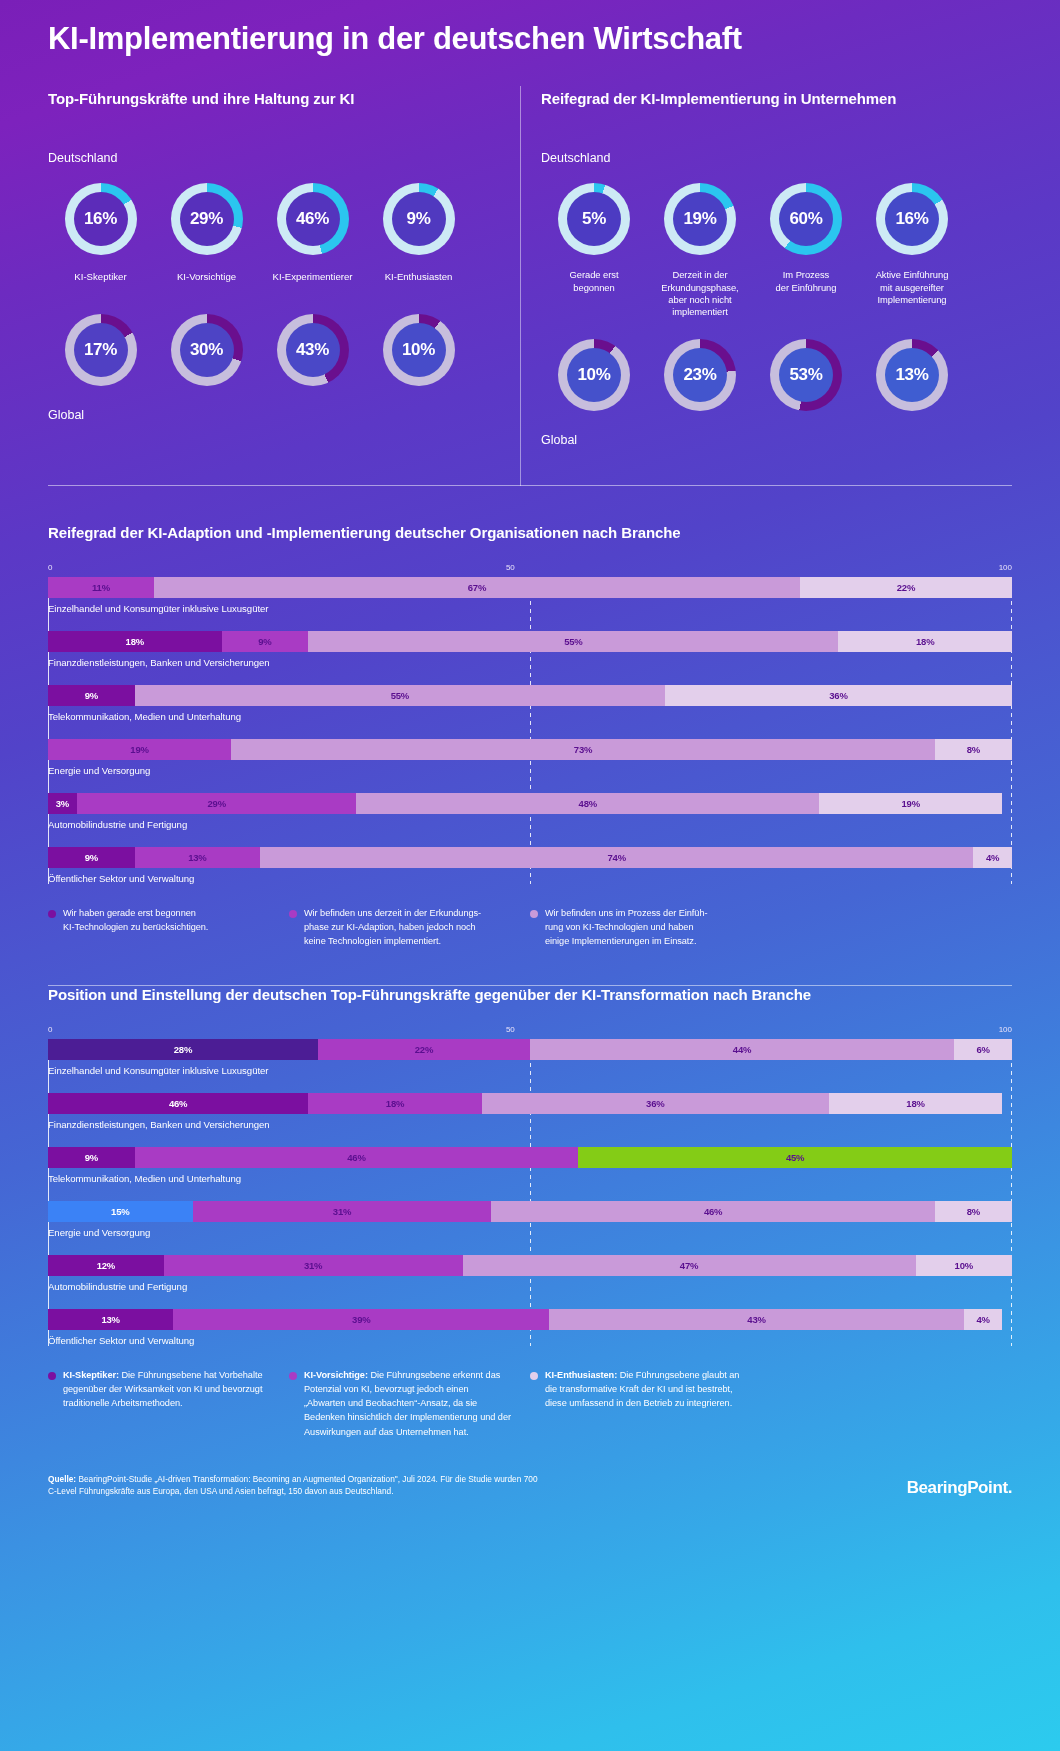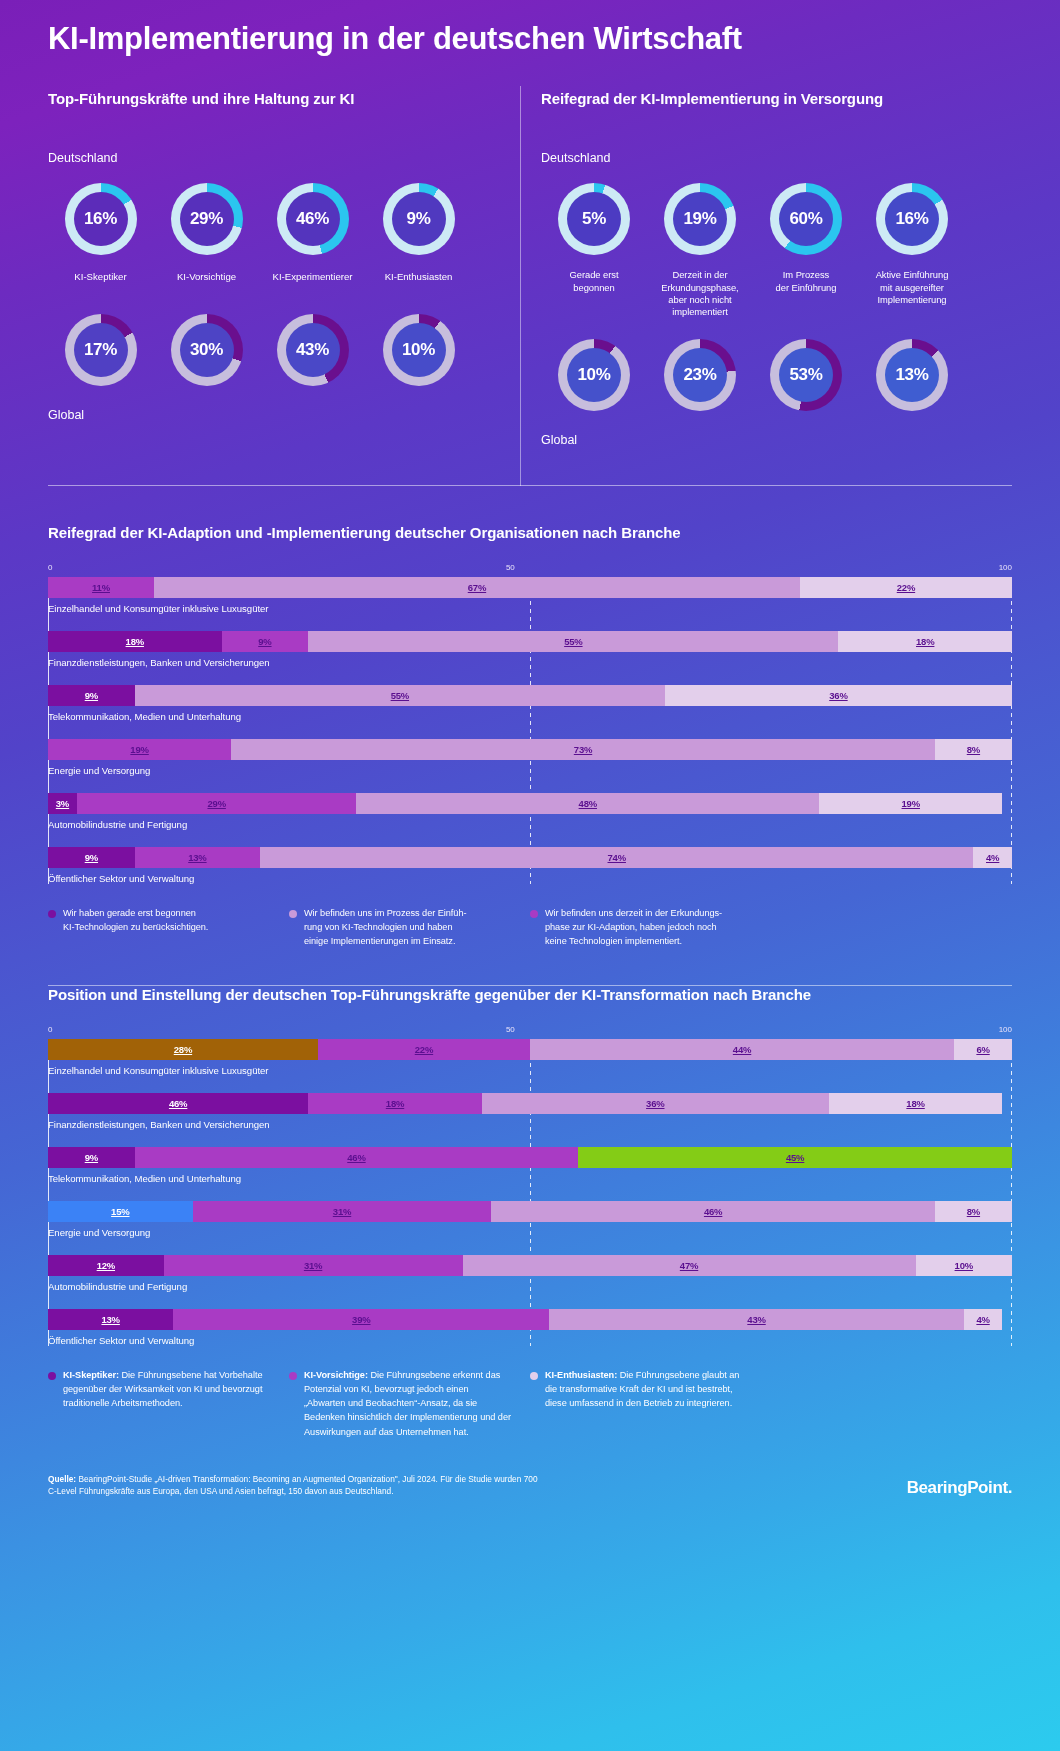--- a/index.html
+++ b/index.html
@@ -66,21 +66,21 @@
     position:absolute; top:0; bottom:0; width:1px;
     background:repeating-linear-gradient(to bottom,rgba(255,255,255,.85) 0 4px, transparent 4px 8px);
   }
   .gridline.solid { background:rgba(255,255,255,.85); }
 
   .bar-row { margin-bottom:17px; position:relative; }
   .bar { display:flex; height:21px; width:100%; }
   .seg {
     display:flex; align-items:center; justify-content:center;
     font-size:9.5px; font-weight:bold; color:#5a0f8f; letter-spacing:-0.2px;
-    overflow:hidden; white-space:nowrap;text-decoration:underline;
+    overflow:hidden; white-space:nowrap;
   }
   .seg.dark { color:#ffffff; }
   .bar-label { font-size:9.6px; margin-top:5px; color:#fff; letter-spacing:-0.05px; }
 
   
   .legend { display:flex; margin-top:22px; }
   .legend-item { display:flex; width:25%; padding-right:18px; }
   .legend-dot { width:8px; height:8px; border-radius:50%; margin-top:4px; flex:0 0 8px; }
   .legend-text { font-size:9.2px; line-height:1.55; margin-left:7px; letter-spacing:-0.05px; }
   .legend-text b { font-weight:bold; }
@@ -158,21 +158,21 @@
             <div class="donut" style="background: conic-gradient(rgb(106, 15, 142) 0deg, rgb(106, 15, 142) 36deg, rgb(199, 190, 221) 36deg, rgb(199, 190, 221) 360deg);">
               <div class="hole" style="background: rgb(71, 76, 201);"></div>
               <div class="val">10%</div>
             </div>
           </div>
         </div>
       <div class="region-label-below">Global</div>
     </div>
 
     <div class="col-right">
-      <div class="col-title">Reifegrad der KI-Implementierung in Versorgung</div>
+      <div class="col-title">Reifegrad der KI-Implementierung in Unternehmen</div>
       <div class="region-label">Deutschland</div>
       <div class="donut-row" id="maturity-de">
           <div class="donut-cell">
             <div class="donut" style="background: conic-gradient(rgb(43, 198, 239) 0deg, rgb(43, 198, 239) 18deg, rgb(205, 234, 245) 18deg, rgb(205, 234, 245) 360deg);">
               <div class="hole" style="background: rgb(76, 59, 194);"></div>
               <div class="val">5%</div>
             </div>
             <div class="donut-caption">Gerade erst<br>begonnen</div>
           </div>
           <div class="donut-cell">
@@ -291,46 +291,46 @@
           </div>
           <div class="bar-label">Öffentlicher Sektor und Verwaltung</div>
         </div>
       </div>
     <div class="legend" id="chart1-legend">
         <div class="legend-item">
           <span class="legend-dot" style="background: rgb(123, 15, 160);"></span>
           <div class="legend-text">Wir haben gerade erst begonnen<br>KI-Technologien zu berücksichtigen.</div>
         </div>
         <div class="legend-item">
+          <span class="legend-dot" style="background: rgb(169, 59, 196);"></span>
+          <div class="legend-text">Wir befinden uns derzeit in der Erkundungs-<br>phase zur KI-Adaption, haben jedoch noch<br>keine Technologien implementiert.</div>
+        </div>
+        <div class="legend-item">
           <span class="legend-dot" style="background: rgb(201, 154, 217);"></span>
           <div class="legend-text">Wir befinden uns im Prozess der Einfüh-<br>rung von KI-Technologien und haben<br>einige Implementierungen im Einsatz.</div>
-        </div>
-        <div class="legend-item">
-          <span class="legend-dot" style="background: rgb(169, 59, 196);"></span>
-          <div class="legend-text">Wir befinden uns derzeit in der Erkundungs-<br>phase zur KI-Adaption, haben jedoch noch<br>keine Technologien implementiert.</div>
         </div>
       </div>
   </div>
 
   <hr class="sep" style="margin-top:36px">
 
   <div style="">
     <div class="section-title">Position und Einstellung der deutschen Top-Führungskräfte gegenüber der KI-Transformation nach Branche</div>
     <div class="axis">
       <span class="tick" style="left:0">0</span>
       <span class="tick" style="left:47.5%">50</span>
       <span class="tick" style="right:0">100</span>
     </div>
     <div class="chart-area" id="chart2-bars">
       <div class="gridline solid" style="left:0"></div>
       <div class="gridline" style="left:50%"></div>
       <div class="gridline" style="right:0"></div>
     <div class="bar-row">
           <div class="bar">
-            <div class="seg dark" style="width: 28%; background: #a16207;">28%</div>
+            <div class="seg dark" style="width: 28%; background: #4c1d95;">28%</div>
             <div class="seg" style="width: 22%; background: rgb(169, 59, 196);">22%</div>
             <div class="seg" style="width: 44%; background: rgb(201, 154, 217);">44%</div>
             <div class="seg" style="width: 6%; background: rgb(227, 207, 235);">6%</div>
           </div>
           <div class="bar-label">Einzelhandel und Konsumgüter inklusive Luxusgüter</div>
         </div>
         <div class="bar-row">
           <div class="bar">
             <div class="seg dark" style="width: 27%; background: rgb(123, 15, 160);">46%</div>
             <div class="seg" style="width: 18%; background: rgb(169, 59, 196);">18%</div>

